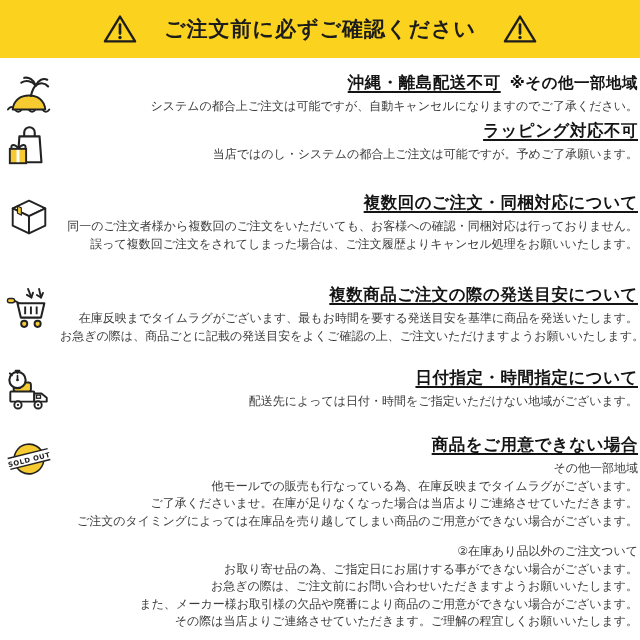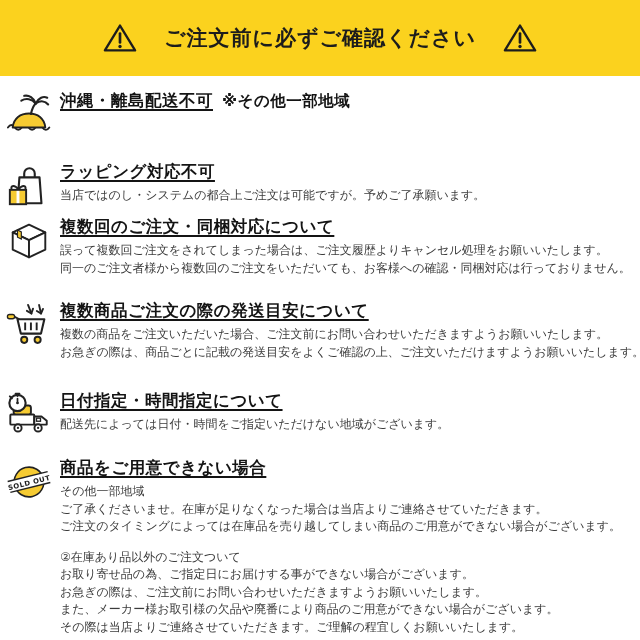--- a/index.html
+++ b/index.html
@@ -1,34 +1,34 @@
 <!DOCTYPE html>
 <html><head>
 <meta charset="utf-8">
 <style>
   * { margin:0; padding:0; box-sizing:border-box; }
   html,body { width:640px; background:#ffffff; }
   body { font-family:"DejaVu Sans", sans-serif; height:640px; overflow:hidden; }
   .page { width:640px; height:640px; background:#fff; }
 
-  .banner { height:76px; background:#FBD21E; display:flex; align-items:center; justify-content:center; gap:26px; }
+  .banner { height:58px; background:#FBD21E; display:flex; align-items:center; justify-content:center; gap:26px; }
   .banner-title { font-size:21px; font-weight:700; color:#1c1c1c; letter-spacing:1px; white-space:nowrap; }
 
   .section { display:flex; gap:8px; padding-left:6px; padding-right:2px; }
   .icon-col { flex:0 0 46px; display:flex; justify-content:center; align-items:flex-start; padding-top:2px; }
-  .content { flex:1; min-width:0; }
+  .content { flex:1; min-width:0;text-align:right; }
 
   .sec-title { font-size:16.5px; font-weight:700; color:#141414; letter-spacing:0.5px; margin-bottom:4px; white-space:nowrap; }
   .t-underline { text-decoration:underline; text-decoration-thickness:1.5px; text-underline-offset:3px; }
   .t-suffix { margin-left:9px; font-size:15.5px; }
   .body-line { font-size:12px; line-height:17.5px; color:#3b3b3b; white-space:nowrap; }
   .para2 { margin-top:13px; }
 
-  .m1{margin-top:14px}.m2{margin-top:23px}.m3{margin-top:7px}
-  .m4{margin-top:23px}.m5{margin-top:29px}.m6{margin-top:19px}
+  .m1{margin-top:14px}.m2{}.m3{margin-top:24px}
+  .m4{margin-top:31px}.m5{margin-top:22px}.m6{margin-top:19px}
 
   svg { display:block; }
 </style>
 </head>
 <body>
 
 <div class="page">
 
   <div class="banner">
     <span>
@@ -55,20 +55,21 @@
         <path d="M7 37 C8 27.5 15 22.5 24 22.5 C33 22.5 40 27.5 41 37 Z" fill="#F6CB32" stroke="#222" stroke-width="2" stroke-linejoin="round"></path>
         <path d="M26 23 C27 18 28 15 31 12" fill="none" stroke="#222" stroke-width="2.2" stroke-linecap="round"></path>
         <path d="M31 12 C27 7 21 6 16 9" fill="none" stroke="#222" stroke-width="2.2" stroke-linecap="round"></path>
         <path d="M31 12 C29 6 24 3 19 4" fill="none" stroke="#222" stroke-width="2.2" stroke-linecap="round"></path>
         <path d="M31 12 C34 6 39 4 43 6" fill="none" stroke="#222" stroke-width="2.2" stroke-linecap="round"></path>
         <path d="M31 12 C36 8.5 41 9.5 44 13" fill="none" stroke="#222" stroke-width="2.2" stroke-linecap="round"></path>
       </svg>
     </div>
     <div class="content">
       <div class="sec-title"><span class="t-underline">沖縄・離島配送不可</span><span class="t-suffix">※その他一部地域</span></div>
+      <div class="body-line">システムの都合上ご注文は可能ですが、自動キャンセルになりますのでご了承ください。</div>
     </div>
   </div>
 
   <div class="section m2">
     <div class="icon-col">
       <svg width="46" height="46" viewBox="0 0 48 48">
         <path d="M19 15 v-4 a5.5 5.5 0 0 1 11 0 v4" fill="none" stroke="#222" stroke-width="2.2"></path>
         <path d="M14 15 h21 l2 27 H12 Z" fill="#fff" stroke="#222" stroke-width="2.2" stroke-linejoin="round"></path>
         <path d="M13 27.5 c-5 -6 -9.5 -3 -6.5 1 M13 27.5 c5 -6 9.5 -3 6.5 1" fill="none" stroke="#222" stroke-width="2" stroke-linecap="round"></path>
         <rect x="4" y="28" width="17" height="15" fill="#F6CB32"></rect>
@@ -86,43 +87,43 @@
     <div class="icon-col">
       <svg width="46" height="46" viewBox="0 0 48 48">
         <polygon points="24,7 41,15 24,23 7,15" fill="#fff" stroke="#222" stroke-width="2" stroke-linejoin="round"></polygon>
         <polygon points="7,15 24,23 24,41 7,33" fill="#fff" stroke="#222" stroke-width="2" stroke-linejoin="round"></polygon>
         <polygon points="41,15 24,23 24,41 41,33" fill="#fff" stroke="#222" stroke-width="2" stroke-linejoin="round"></polygon>
         <polygon points="12,12.5 16,14.5 16,22 12,20" fill="#F6CB32" stroke="#222" stroke-width="1.2"></polygon>
       </svg>
     </div>
     <div class="content">
       <div class="sec-title"><span class="t-underline">複数回のご注文・同梱対応について</span></div>
+      <div class="body-line">同一のご注文者様から複数回のご注文をいただいても、お客様への確認・同梱対応は行っておりません。</div>
       <div class="body-line">誤って複数回ご注文をされてしまった場合は、ご注文履歴よりキャンセル処理をお願いいたします。</div>
-      <div class="body-line">同一のご注文者様から複数回のご注文をいただいても、お客様への確認・同梱対応は行っておりません。</div>
     </div>
   </div>
 
   <div class="section m4">
     <div class="icon-col">
       <svg width="46" height="46" viewBox="0 0 48 48">
         <rect x="1.5" y="13" width="7.5" height="4.5" rx="2.2" fill="#F6CB32" stroke="#222" stroke-width="1.4"></rect>
         <path d="M8.5 15.2 L14 18" fill="none" stroke="#222" stroke-width="2"></path>
         <polygon points="12,18 40,18 36.5,33 15.5,33" fill="#fff" stroke="#222" stroke-width="2.2" stroke-linejoin="round"></polygon>
         <path d="M20 21.5 V29.5 M26 21.5 V29.5 M32 21.5 V29.5" stroke="#222" stroke-width="2"></path>
         <circle cx="19" cy="39.5" r="3.2" fill="#F6CB32" stroke="#222" stroke-width="2"></circle>
         <circle cx="33" cy="39.5" r="3.2" fill="#F6CB32" stroke="#222" stroke-width="2"></circle>
         <path d="M23 3 L26.5 12" fill="none" stroke="#222" stroke-width="2" stroke-linecap="round"></path>
         <path d="M21.8 9.2 L26.5 12 L28.2 6.9" fill="none" stroke="#222" stroke-width="2" stroke-linecap="round" stroke-linejoin="round"></path>
         <path d="M34.5 3 L36.5 12" fill="none" stroke="#222" stroke-width="2" stroke-linecap="round"></path>
         <path d="M32.2 9.4 L36.5 12 L38.6 7.2" fill="none" stroke="#222" stroke-width="2" stroke-linecap="round" stroke-linejoin="round"></path>
       </svg>
     </div>
     <div class="content">
       <div class="sec-title"><span class="t-underline">複数商品ご注文の際の発送目安について</span></div>
-      <div class="body-line">複数の商品をご注文いただいた場合、ご注文前にお問い合わせいただきますようお願いいたします。</div>
+      <div class="body-line">在庫反映までタイムラグがございます、最もお時間を要する発送目安を基準に商品を発送いたします。</div>
       <div class="body-line">お急ぎの際は、商品ごとに記載の発送目安をよくご確認の上、ご注文いただけますようお願いいたします。</div>
     </div>
   </div>
 
   <div class="section m5">
     <div class="icon-col">
       <svg width="46" height="46" viewBox="0 0 48 48">
         <rect x="8" y="14" width="18" height="10" rx="2.5" fill="#F6CB32" stroke="#222" stroke-width="2"></rect>
         <rect x="4.5" y="23.5" width="25" height="10.5" rx="1" fill="#fff" stroke="#222" stroke-width="2"></rect>
         <path d="M29.5 34 V25.5 h7.5 l5.5 4.5 V34 Z" fill="#fff" stroke="#222" stroke-width="2" stroke-linejoin="round"></path>
@@ -153,20 +154,21 @@
           <path d="M2.5 18.2 H45.5" stroke="#222" stroke-width="1.6"></path>
           <path d="M2.5 29.8 H45.5" stroke="#222" stroke-width="1.6"></path>
           <text x="24" y="27.3" text-anchor="middle" font-size="7.2" font-weight="bold" fill="#1c1c1c" letter-spacing="0.5" font-family="DejaVu Sans, sans-serif">SOLD OUT</text>
         </g>
       </svg>
     </div>
     <div class="content">
       <div class="sec-title"><span class="t-underline">商品をご用意できない場合</span></div>
       <div>
         <div class="body-line">その他一部地域</div>
+        <div class="body-line">他モールでの販売も行なっている為、在庫反映までタイムラグがございます。</div>
         <div class="body-line">ご了承くださいませ。在庫が足りなくなった場合は当店よりご連絡させていただきます。</div>
         <div class="body-line">ご注文のタイミングによっては在庫品を売り越してしまい商品のご用意ができない場合がございます。</div>
       </div>
       <div class="para2">
         <div class="body-line">②在庫あり品以外のご注文ついて</div>
         <div class="body-line">お取り寄せ品の為、ご指定日にお届けする事ができない場合がございます。</div>
         <div class="body-line">お急ぎの際は、ご注文前にお問い合わせいただきますようお願いいたします。</div>
         <div class="body-line">また、メーカー様お取引様の欠品や廃番により商品のご用意ができない場合がございます。</div>
         <div class="body-line">その際は当店よりご連絡させていただきます。ご理解の程宜しくお願いいたします。</div>
       </div>

